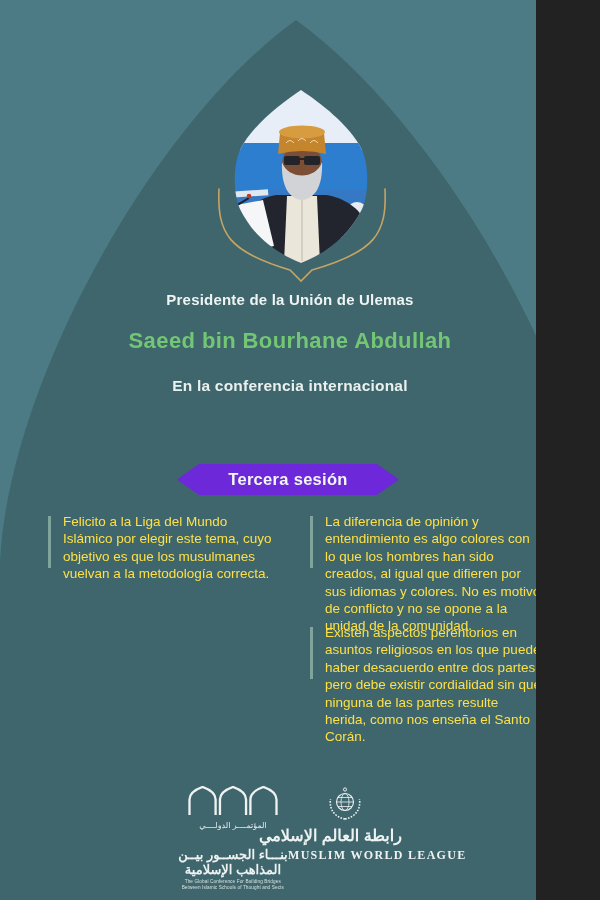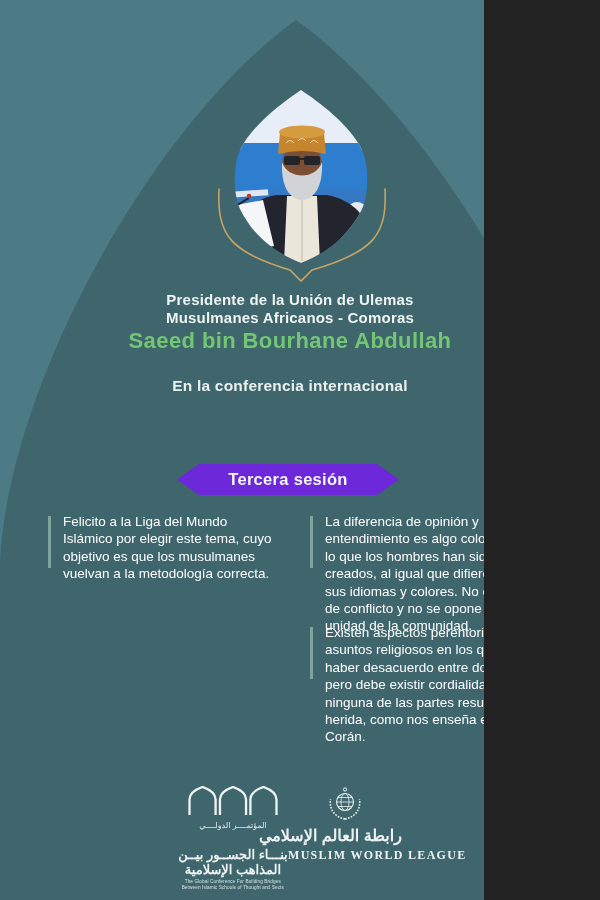--- a/index.html
+++ b/index.html
@@ -1,38 +1,38 @@
 <!DOCTYPE html>
 <html><head>
 <meta charset="utf-8">
 <style>
   html,body{margin:0;padding:0;background:#222;}
   .canvas{
-    position:relative;width:484px;height:900px;overflow:hidden;
+    position:relative;width:536px;height:900px;overflow:hidden;
     font-family:"Liberation Sans",sans-serif;
     background:#4c7b85;
   }
   .layer{position:absolute;left:0;top:0;}
   
   .center-col{position:absolute;left:0;width:580px;text-align:center;}
   .role{top:291px;font-size:15px;font-weight:bold;line-height:17.5px;color:#eef4f2;letter-spacing:.2px;}
   .speaker{top:328px;font-size:22px;font-weight:bold;color:#72c674;letter-spacing:.4px;}
   .intro{top:377px;font-size:15.5px;font-weight:bold;color:#e9f1ef;letter-spacing:.2px;}
   .event-title{top:397px;font-size:21.5px;font-weight:bold;line-height:22.5px;color:#d3ac69;letter-spacing:.2px;}
   
   .badge{
     position:absolute;left:177px;top:464px;width:222px;height:31px;
     background:#6d28d9;display:flex;align-items:center;justify-content:center;
     clip-path:polygon(0 50%,22px 0,calc(100% - 22px) 0,100% 50%,calc(100% - 22px) 100%,22px 100%);
   }
   .badge span{font-size:16.5px;font-weight:bold;color:#f2f6f4;letter-spacing:.3px;}
   
   .quote{position:absolute;display:flex;gap:12px;}
   .quote .bar{flex:none;width:3px;height:52px;margin-top:3px;background:#7ea49b;}
-  .quote p{margin:0;font-size:13.5px;line-height:17.4px;color:#ffffff;white-space:pre-line;}
+  .quote p{margin:0;font-size:13.5px;line-height:17.4px;color:#fde047;white-space:pre-line;}
   .qL1{left:48px;top:513px;width:250px;}
   .qL2{left:48px;top:601px;width:250px;}
   .qR1{left:310px;top:513px;width:262px;}
   .qR2{left:310px;top:624px;width:262px;}
   
   .logo-conf{position:absolute;left:168px;top:786px;width:130px;text-align:center;color:#eef3f2;}
   .logo-conf .ar1{font-size:8px;line-height:9px;opacity:.95;margin-top:2px;}
   .logo-conf .ar2{font-size:13px;line-height:14px;font-weight:bold;margin-top:18px;}
   .logo-conf .ar3{font-size:13px;line-height:14px;font-weight:bold;margin-top:1px;}
   .logo-conf .en-wrap{margin-top:2px;transform:scale(.52);transform-origin:50% 0;width:192%;margin-left:-46%;}
@@ -84,21 +84,20 @@
       <g>
         <line x1="249" y1="198" x2="229" y2="210" stroke="#1d2126" stroke-width="2"></line>
         <circle cx="249" cy="196" r="2.3" fill="#c0392b"></circle>
       </g>
     </g>
     <path d="M 219,189 C 217,234 229,252 290,270 L 301,281 L 312,270 C 375,252 387,234 385,189" fill="none" stroke="#c6a464" stroke-width="1.6" stroke-linecap="round"></path>
   </svg>
 
   <div class="center-col role">
     <div>Presidente de la Unión de Ulemas</div>
-    <div>Musulmanes Africanos - Comoras</div>
   </div>
   <div class="center-col speaker">Saeed bin Bourhane Abdullah</div>
   <div class="center-col intro">En la conferencia internacional</div>
 
   <div class="badge">
     <span>Tercera sesión</span>
   </div>
 
   <div class="quote qL1">
     <span class="bar"></span>

